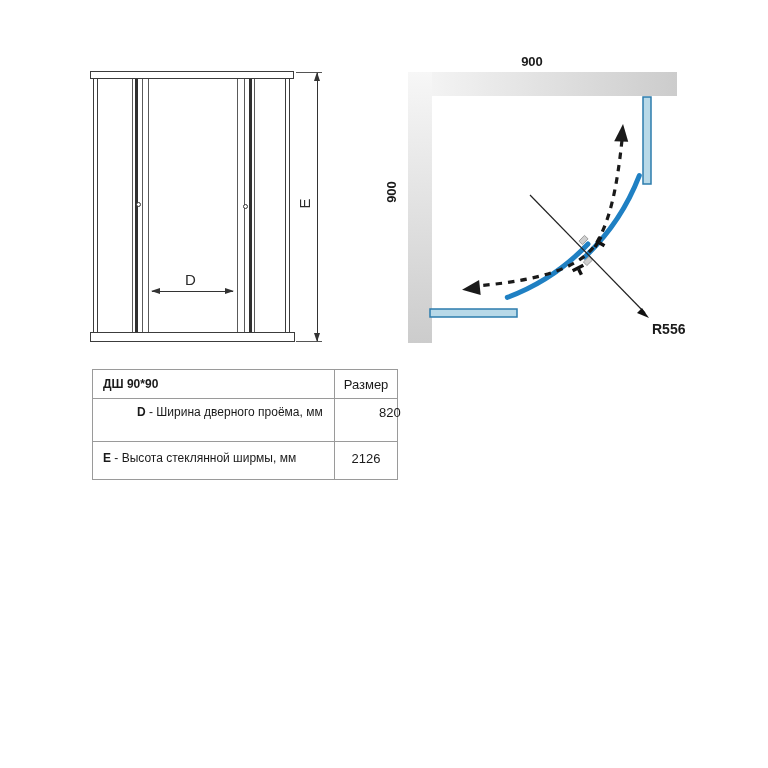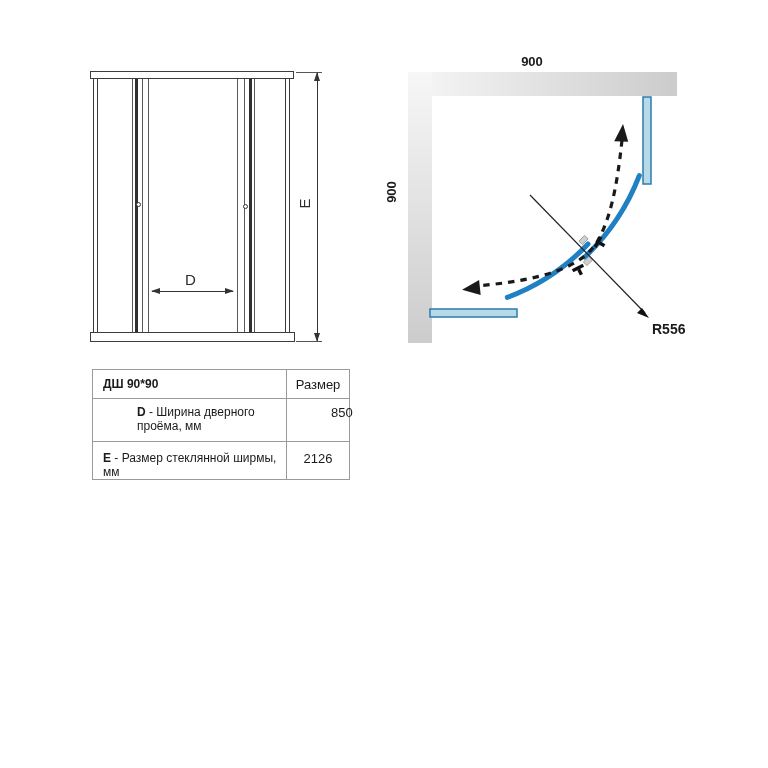--- a/index.html
+++ b/index.html
@@ -19,21 +19,21 @@
   .ext{position:absolute;height:1px;background:#555;}
   .arr{position:absolute;width:0;height:0;}
   .arr-left{border-top:3px solid transparent;border-bottom:3px solid transparent;border-right:9px solid #333;}
   .arr-right{border-top:3px solid transparent;border-bottom:3px solid transparent;border-left:9px solid #333;}
   .arr-up{border-left:3px solid transparent;border-right:3px solid transparent;border-bottom:9px solid #333;}
   .arr-down{border-left:3px solid transparent;border-right:3px solid transparent;border-top:9px solid #333;}
   .dimlabel{position:absolute;font-size:15px;color:#2b2b2b;}
   .rot{transform:rotate(-90deg);}
 
   
-  #spec-table{left:92px;top:369px;width:258px;border-collapse:collapse;table-layout:fixed;}
+  #spec-table{left:92px;top:369px;width:306px;border-collapse:collapse;table-layout:fixed;}
   #spec-table td{border:1px solid #9a9a9a;box-sizing:border-box;font-size:12px;vertical-align:top;padding:6px 8px 0 10px;}
   #spec-table .c-val{width:63px;text-align:center;font-size:13px;padding-left:0;padding-right:0;}
   #spec-table .h-row td{height:29px;vertical-align:middle;padding-top:0;}
   #spec-table .r1 td{height:43px;padding-left:44px;}
   #spec-table .r2 td{height:38px;padding-top:9px;}
   #spec-table .r3 td{height:34px;padding-top:9px;}
   .b{font-weight:bold;}
   .model{font-size:13px;font-weight:bold;}
   .size-h{font-size:11.5px;margin-top:20px;}
   svg text{font-family:"Liberation Sans",sans-serif;}
@@ -119,20 +119,20 @@
 </svg>
 
 <table id="spec-table" class="abs">
   <tbody>
   <tr class="h-row">
     <td class="model">ДШ 90*90</td>
     <td class="c-val size-h">Размер</td>
   </tr>
   <tr class="r1">
     <td><span class="b">D</span><span> - </span><span>Ширина дверного проёма, мм</span></td>
-    <td class="c-val">850</td>
+    <td class="c-val">820</td>
   </tr>
   <tr class="r2">
-    <td><span class="b">E</span><span> - </span><span>Размер стеклянной ширмы, мм</span></td>
+    <td><span class="b">E</span><span> - </span><span>Высота стеклянной ширмы, мм</span></td>
     <td class="c-val">2126</td>
   </tr>
   </tbody>
 </table>
 
 </body></html>

